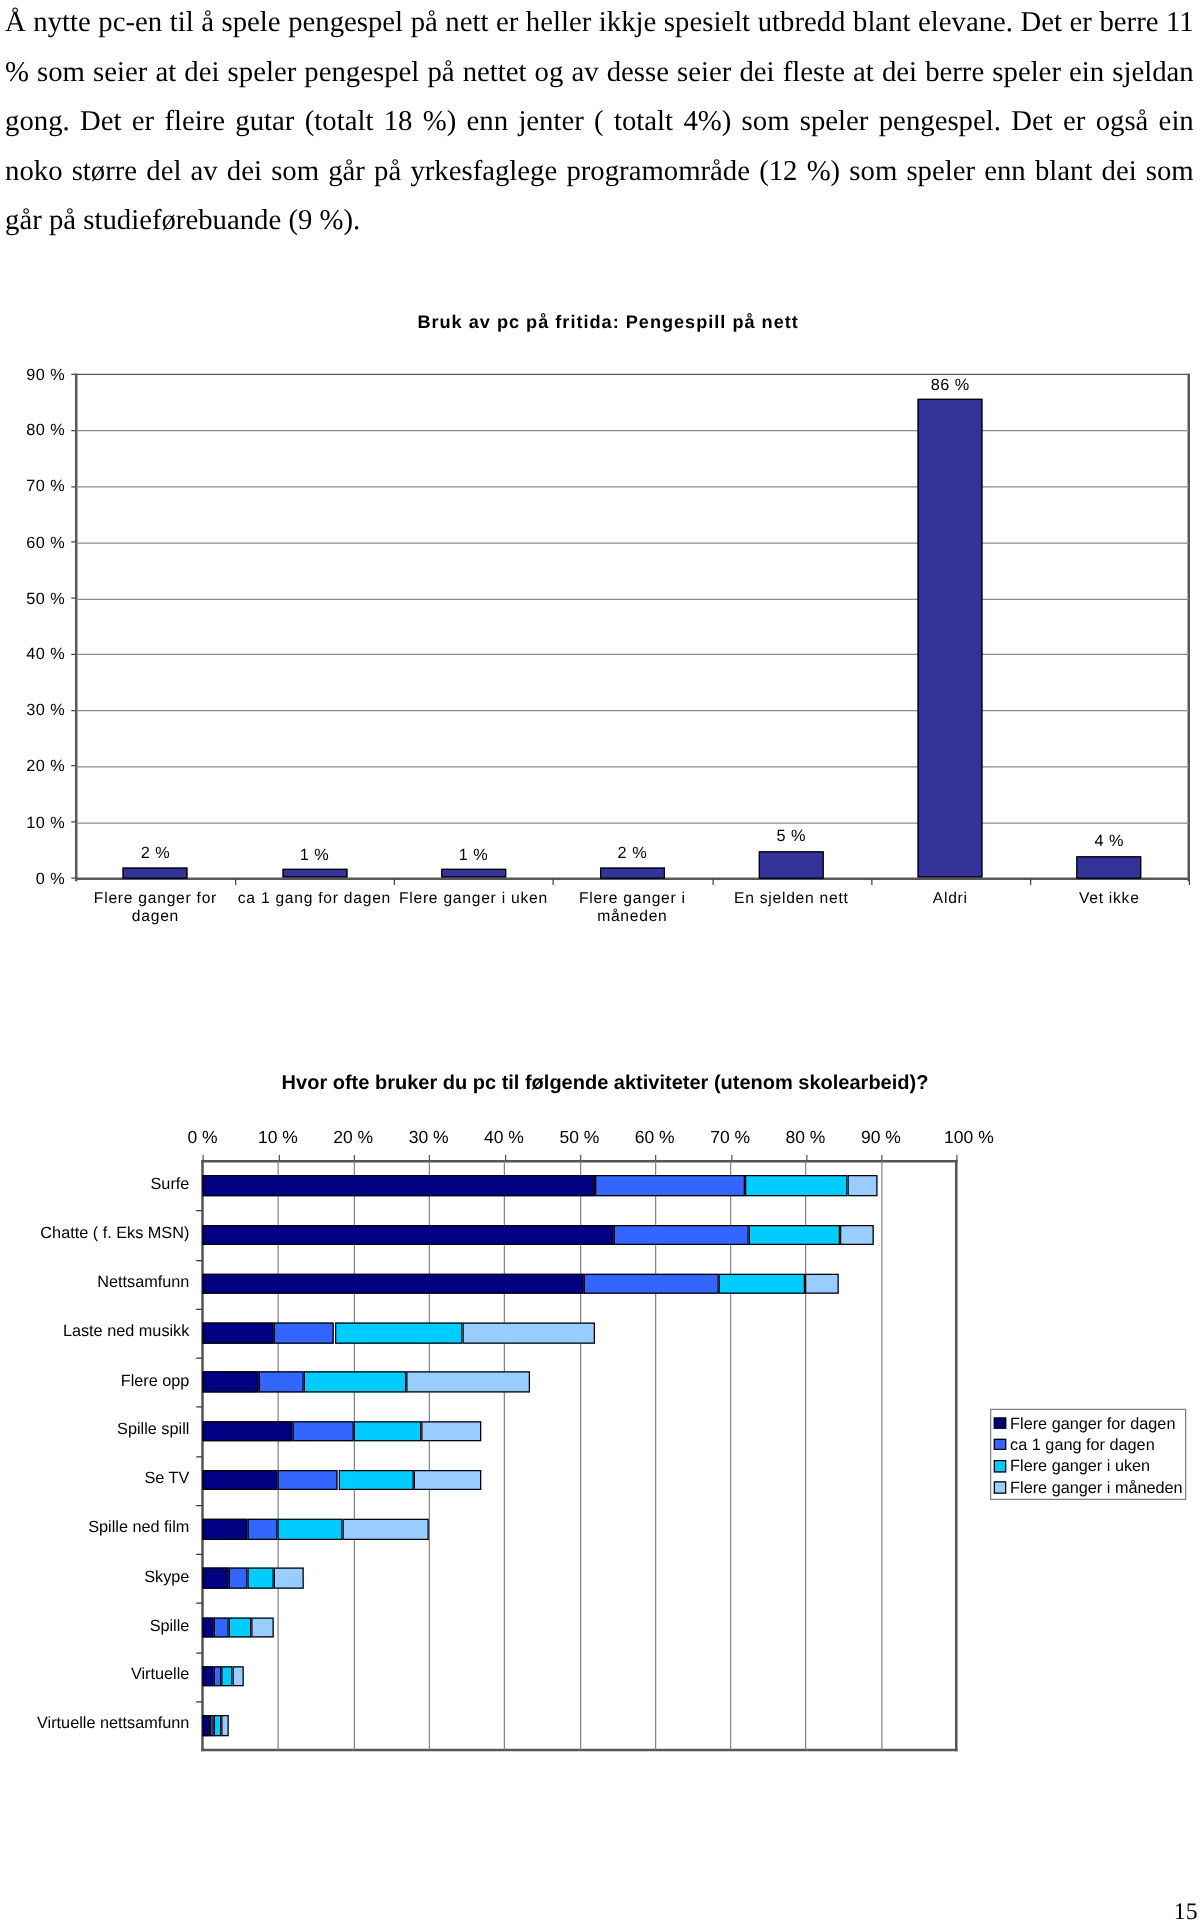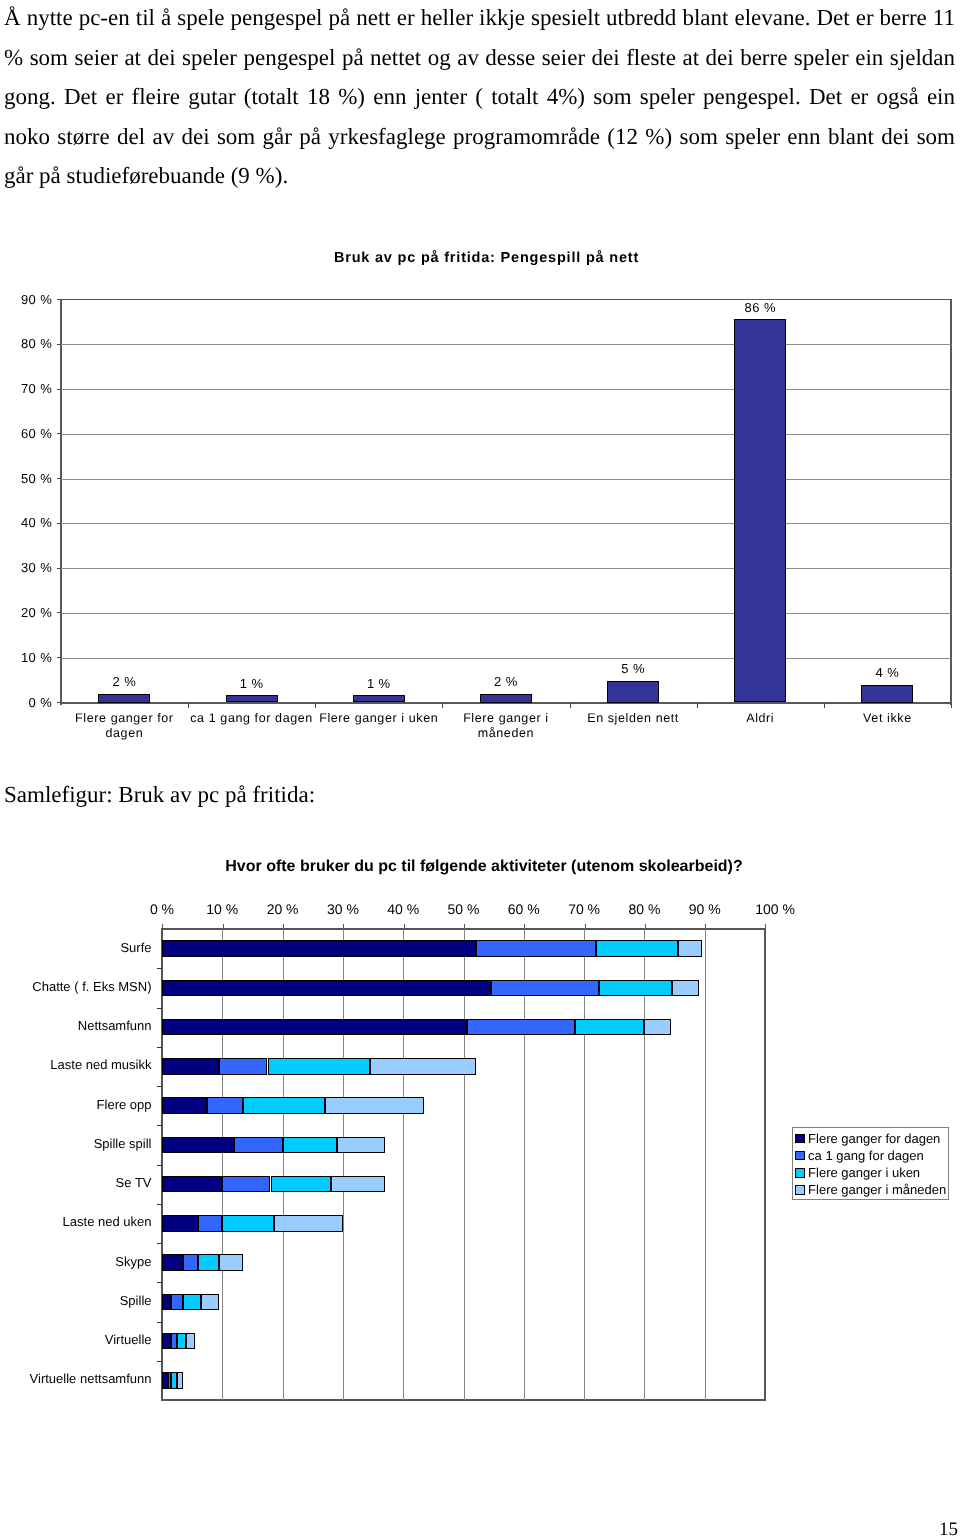--- a/index.html
+++ b/index.html
@@ -149,21 +149,20 @@
       <div class="c1-tick" style="left: 696.7px; top: 470.5px; height: 5px;"></div>
       <div class="c1-bar" style="left: 734.2px; width: 52px; top: 87.2px; height: 383.3px; background: rgb(51, 51, 153);"></div>
       <div class="c1-dlab" style="left: 710.243px; width: 100px; top: 67.6px;">86 %</div>
       <div class="c1-cat" style="left: 696.243px; width: 128px; top: 478.5px;">Aldri</div>
       <div class="c1-tick" style="left: 823.8px; top: 470.5px; height: 5px;"></div>
       <div class="c1-bar" style="left: 861.4px; width: 52px; top: 453px; height: 17.5px; background: rgb(51, 51, 153);"></div>
       <div class="c1-dlab" style="left: 837.414px; width: 100px; top: 433.4px;">4 %</div>
       <div class="c1-cat" style="left: 823.414px; width: 128px; top: 478.5px;">Vet ikke</div>
       <div class="c1-tick" style="left: 951px; top: 470.5px; height: 5px;"></div>
     </div>
-  <div class="samle">Samlefigur: Bruk av pc på fritida:</div>
   <div id="chart2">
       <div class="c2-title">Hvor ofte bruker du pc til følgende aktiviteter (utenom skolearbeid)?</div>
       <div class="c2-plot" style="left: 162px; top: 84px; width: 603px; height: 471px;">
         <div class="c2-frame" style="left: -0.6px; top: -0.6px; width: 1.4px; height: 472.3px;"></div>
         <div class="c2-frame" style="left: -0.6px; top: -0.6px; width: 604.3px; height: 1.3px;"></div>
         <div class="c2-frame" style="left: 602.3px; top: -0.6px; width: 1.3px; height: 472.3px;"></div>
         <div class="c2-frame" style="left: -0.6px; top: 470.3px; width: 604.3px; height: 1.5px;"></div>
         <div class="c2-vgrid" style="left: 60.3px;"></div>
         <div class="c2-vgrid" style="left: 120.6px;"></div>
         <div class="c2-vgrid" style="left: 180.9px;"></div>
@@ -231,21 +230,21 @@
       <div class="c2-seg" style="left: 234.4px; width: 48.2px; top: 291.6px; height: 16.5px; background: rgb(51, 102, 255);"></div>
       <div class="c2-seg" style="left: 282.6px; width: 54.3px; top: 291.6px; height: 16.5px; background: rgb(0, 204, 255);"></div>
       <div class="c2-seg" style="left: 336.9px; width: 48.2px; top: 291.6px; height: 16.5px; background: rgb(153, 204, 255);"></div>
       <div style="position: absolute; left: 157px; top: 319.5px; width: 5px; height: 1.1px; background: rgb(51, 51, 51);"></div>
       <div class="c2-rowlab" style="top: 339.1px;">Se TV</div>
       <div class="c2-seg" style="left: 162px; width: 60.3px; top: 330.9px; height: 16.5px; background: rgb(0, 0, 128);"></div>
       <div class="c2-seg" style="left: 222.3px; width: 48.2px; top: 330.9px; height: 16.5px; background: rgb(51, 102, 255);"></div>
       <div class="c2-seg" style="left: 270.5px; width: 60.3px; top: 330.9px; height: 16.5px; background: rgb(0, 204, 255);"></div>
       <div class="c2-seg" style="left: 330.8px; width: 54.3px; top: 330.9px; height: 16.5px; background: rgb(153, 204, 255);"></div>
       <div style="position: absolute; left: 157px; top: 358.8px; width: 5px; height: 1.1px; background: rgb(51, 51, 51);"></div>
-      <div class="c2-rowlab" style="top: 378.4px;">Laste ned uken</div>
+      <div class="c2-rowlab" style="top: 378.4px;">Spille ned film</div>
       <div class="c2-seg" style="left: 162px; width: 36.2px; top: 370.1px; height: 16.5px; background: rgb(0, 0, 128);"></div>
       <div class="c2-seg" style="left: 198.2px; width: 24.1px; top: 370.1px; height: 16.5px; background: rgb(51, 102, 255);"></div>
       <div class="c2-seg" style="left: 222.3px; width: 51.3px; top: 370.1px; height: 16.5px; background: rgb(0, 204, 255);"></div>
       <div class="c2-seg" style="left: 273.6px; width: 69.3px; top: 370.1px; height: 16.5px; background: rgb(153, 204, 255);"></div>
       <div style="position: absolute; left: 157px; top: 398px; width: 5px; height: 1.1px; background: rgb(51, 51, 51);"></div>
       <div class="c2-rowlab" style="top: 417.6px;">Skype</div>
       <div class="c2-seg" style="left: 162px; width: 21.1px; top: 409.4px; height: 16.5px; background: rgb(0, 0, 128);"></div>
       <div class="c2-seg" style="left: 183.1px; width: 15.1px; top: 409.4px; height: 16.5px; background: rgb(51, 102, 255);"></div>
       <div class="c2-seg" style="left: 198.2px; width: 21.1px; top: 409.4px; height: 16.5px; background: rgb(0, 204, 255);"></div>
       <div class="c2-seg" style="left: 219.3px; width: 24.1px; top: 409.4px; height: 16.5px; background: rgb(153, 204, 255);"></div>

